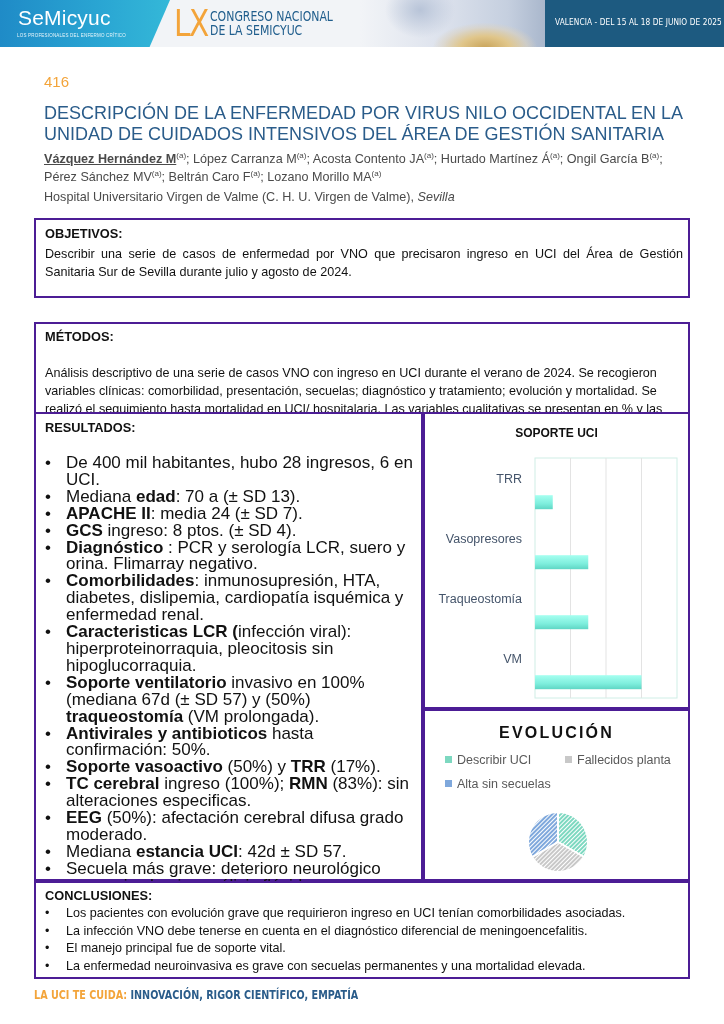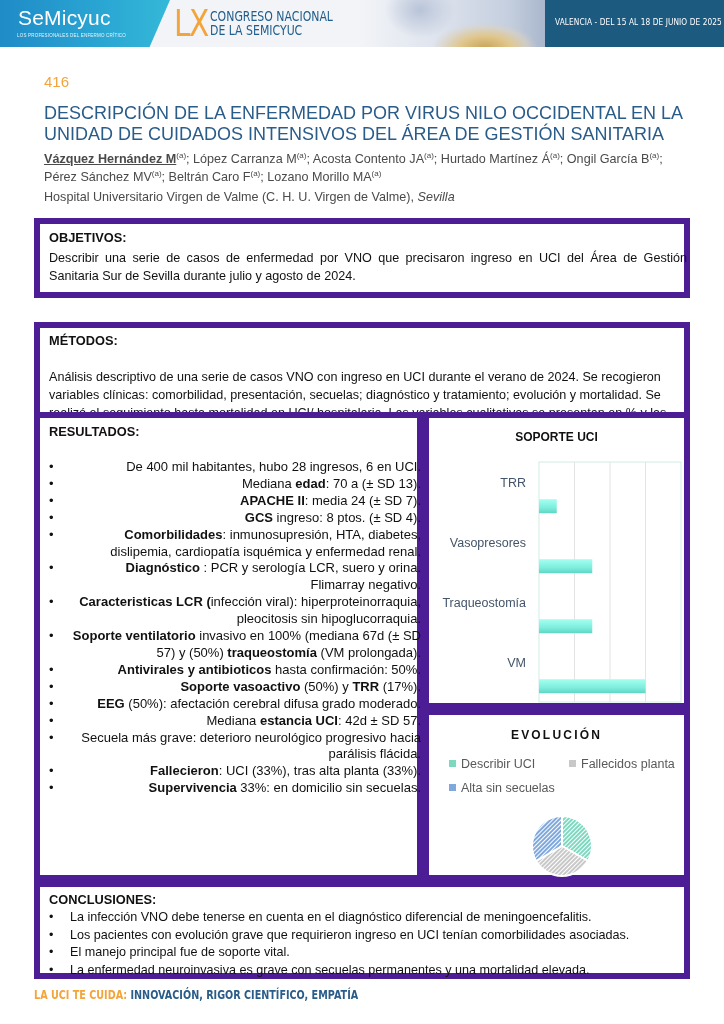--- a/index.html
+++ b/index.html
@@ -26,53 +26,53 @@
   
   .abs-number { position: absolute; left: 44px; top: 73px; font-size: 15px; color: #f3a43a; }
   .title { position: absolute; left: 44px; top: 103px; width: 640px; font-size: 18px; line-height: 21px; color: #2a5c8a; }
   .authors { position: absolute; left: 44px; top: 150px; width: 645px; font-size: 12.6px; line-height: 18px; color: #4a4a4a; }
   .authors .first { font-weight: bold; text-decoration: underline; }
   .authors sup { font-size: 8px; line-height: 0; }
   .affil { position: absolute; left: 44px; top: 190px; font-size: 12.6px; color: #4a4a4a; }
   .affil i { font-style: italic; }
 
   
-  .box { position: absolute; border: 6px solid #4c1d95; background: #fff; }
+  .box { position: absolute; border: 2px solid #4c1d95; background: #fff; }
   .box-objetivos { left: 34px; top: 218px; width: 656px; height: 80px; }
   .box-metodos { left: 34px; top: 298px; width: 656px; height: 114px; margin-top: 24px; }
   .box-resultados { left: 34px; top: 412px; width: 389px; height: 469px; }
   .box-chart { left: 423px; top: 412px; width: 267px; height: 297px; }
   .box-pie { left: 423px; top: 709px; width: 267px; height: 172px; }
   .box-conclusiones { left: 34px; top: 881px; width: 656px; height: 98px; }
 
   .sec-head { font-weight: bold; font-size: 12.8px; color: #111; }
   .sec-text { font-size: 12.6px; line-height: 18px; color: #111; }
   .box-objetivos .sec-head { position: absolute; left: 9px; top: 6px; }
   .box-objetivos .sec-text { position: absolute; left: 9px; top: 25px; width: 638px; text-align: justify; text-align-last: left; }
   .box-metodos .sec-head { position: absolute; left: 9px; top: 5px; }
   .box-metodos .sec-text { position: absolute; left: 9px; top: 40px; width: 640px; }
 
   .box-resultados .sec-head { position: absolute; left: 9px; top: 6px; }
   ul.bullets { position: absolute; left: 9px; top: 41px; width: 372px; list-style: none; }
-  ul.bullets li { position: relative; padding-left: 21px; font-size: 13px; line-height: 16.9px; color: #111; text-align: right; }
+  ul.bullets li { position: relative; padding-left: 21px; font-size: 17px; line-height: 16.9px; color: #111; }
   ul.bullets li::before { content: "•"; position: absolute; left: 0; top: 0; }
   ul.bullets li b { font-weight: bold; }
 
   .box-conclusiones .sec-head { position: absolute; left: 9px; top: 5px; }
   ul.concl { position: absolute; left: 9px; top: 22px; width: 640px; list-style: none; }
   ul.concl li { position: relative; padding-left: 21px; font-size: 12.6px; line-height: 17.6px; color: #111; }
   ul.concl li::before { content: "•"; position: absolute; left: 0; top: 0; }
 
   
   .chart-title { position: absolute; left: 0; width: 100%; top: 12px; text-align: center; font-weight: bold; font-size: 12px; color: #111; }
   svg.bar-svg { position: absolute; left: 0; top: 0; }
   .bar-cat-label { font-family: "Liberation Sans", sans-serif; font-size: 12.5px; fill: #44546a; }
 
   
-  .pie-title { position: absolute; left: 0; width: 100%; top: 13px; text-align: center; font-weight: bold; font-size: 12px; letter-spacing: 2.2px; color: #111; }
+  .pie-title { position: absolute; left: 0; width: 100%; top: 13px; text-align: center; font-weight: bold; font-size: 16px; letter-spacing: 2.2px; color: #111; }
   .legend-item { position: absolute; font-size: 12.5px; color: #595959; white-space: nowrap; }
   .legend-swatch { display: inline-block; width: 7px; height: 7px; margin-right: 5px; vertical-align: 1px; }
 
   
   .footer { position: absolute; left: 34px; top: 987px; font-size: 13px; white-space: nowrap; font-family: "DejaVu Sans", sans-serif; transform: scaleX(0.74); transform-origin: left; font-weight: bold; }
   .footer .f-orange { color: #f3a43a; }
   .footer .f-blue { color: #2a5c8a; }
 </style>
 </head>
 <body>
@@ -106,26 +106,27 @@
   <div class="sec-text">Análisis descriptivo de una serie de casos VNO con ingreso en UCI durante el verano de 2024. Se recogieron variables clínicas: comorbilidad, presentación, secuelas; diagnóstico y tratamiento; evolución y mortalidad. Se realizó el seguimiento hasta mortalidad en UCI/ hospitalaria. Las variables cualitativas se presentan en % y las cuantitativas en media/ mediana ± SD.</div>
 </div>
 
 <div class="box box-resultados">
   <div class="sec-head">RESULTADOS:</div>
   <ul class="bullets" id="resultados-list">
       <li><span>De 400 mil habitantes, hubo 28 ingresos, 6 en UCI.</span></li>
       <li><span>Mediana </span><b>edad</b><span>: 70 a (± SD 13).</span></li>
       <li><b>APACHE II</b><span>: media 24 (± SD 7).</span></li>
       <li><b>GCS</b><span> ingreso: 8 ptos. (± SD 4).</span></li>
+      <li><b>Diagnóstico</b><span> : PCR y serología LCR, suero y orina. Flimarray negativo.</span></li>
       <li><b>Comorbilidades</b><span>: inmunosupresión, HTA, diabetes, dislipemia, cardiopatía isquémica y enfermedad renal.</span></li>
-      <li><b>Diagnóstico</b><span> : PCR y serología LCR, suero y orina. Flimarray negativo.</span></li>
       <li><b>Caracteristicas LCR (</b><span>infección viral): hiperproteinorraquia, pleocitosis sin hipoglucorraquia.</span></li>
       <li><b>Soporte ventilatorio</b><span> invasivo en 100% (mediana 67d (± SD 57) y (50%) </span><b>traqueostomía</b><span> (VM prolongada).</span></li>
       <li><b>Antivirales y antibioticos</b><span> hasta confirmación: 50%.</span></li>
       <li><b>Soporte vasoactivo</b><span> (50%) y </span><b>TRR</b><span> (17%).</span></li>
+      <li><b>TC cerebral</b><span> ingreso (100%); </span><b>RMN</b><span> (83%): sin alteraciones especificas.</span></li>
       <li><b>EEG</b><span> (50%): afectación cerebral difusa grado moderado.</span></li>
       <li><span>Mediana </span><b>estancia UCI</b><span>: 42d ± SD 57.</span></li>
       <li><span>Secuela más grave: deterioro neurológico progresivo hacia parálisis flácida.</span></li>
       <li><b>Fallecieron</b><span>: UCI (33%), tras alta planta (33%).</span></li>
       <li><b>Supervivencia</b><span> 33%: en domicilio sin secuelas.</span></li>
     </ul>
 </div>
 
 <div class="box box-chart">
   <div class="chart-title">SOPORTE UCI</div>
@@ -176,22 +177,22 @@
       </defs>
   <path d="M133,131 L133,101 A30,30 0 0 1 158.98076211353316,146 Z" fill="url(#hatch0)" stroke="#ffffff" stroke-width="2"></path>
       <path d="M133,131 L158.98076211353316,146 A30,30 0 0 1 107.01923788646684,146 Z" fill="url(#hatch1)" stroke="#ffffff" stroke-width="2"></path>
       <path d="M133,131 L107.01923788646684,146 A30,30 0 0 1 133,101 Z" fill="url(#hatch2)" stroke="#ffffff" stroke-width="2"></path>
     </svg>
 </div>
 
 <div class="box box-conclusiones">
   <div class="sec-head">CONCLUSIONES:</div>
   <ul class="concl" id="concl-list">
+      <li>Los pacientes con evolución grave que requirieron ingreso en UCI tenían comorbilidades asociadas.</li>
       <li>La infección VNO debe tenerse en cuenta en el diagnóstico diferencial de meningoencefalitis.</li>
-      <li>Los pacientes con evolución grave que requirieron ingreso en UCI tenían comorbilidades asociadas.</li>
       <li>El manejo principal fue de soporte vital.</li>
       <li>La enfermedad neuroinvasiva es grave con secuelas permanentes y una mortalidad elevada.</li>
     </ul>
 </div>
 
 <div class="footer">
   <span class="f-orange">LA UCI TE CUIDA:</span><span class="f-blue"> INNOVACIÓN, RIGOR CIENTÍFICO, EMPATÍA</span>
 </div>
 
 </body></html>

